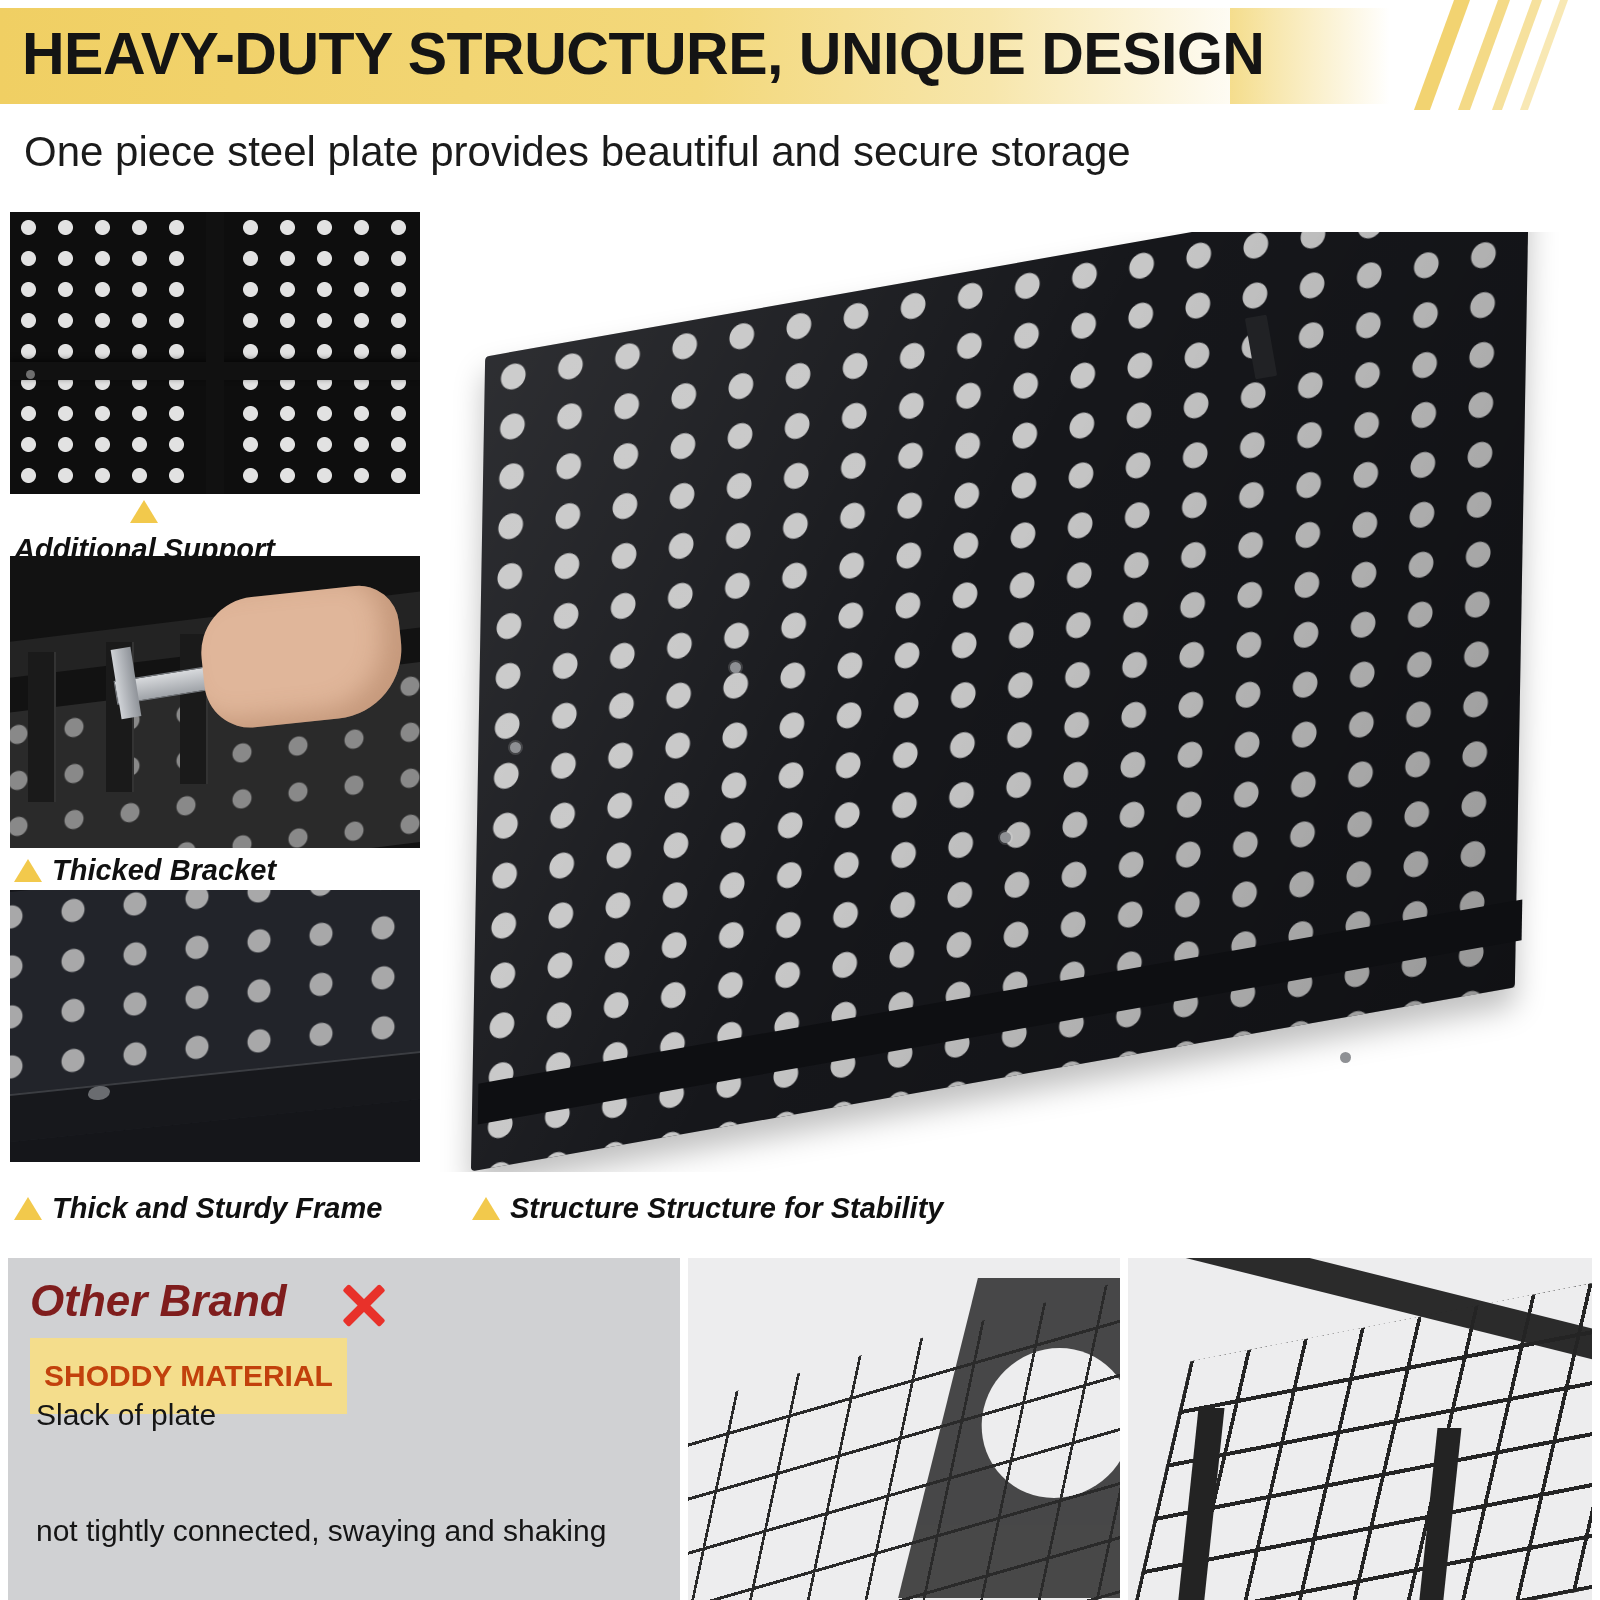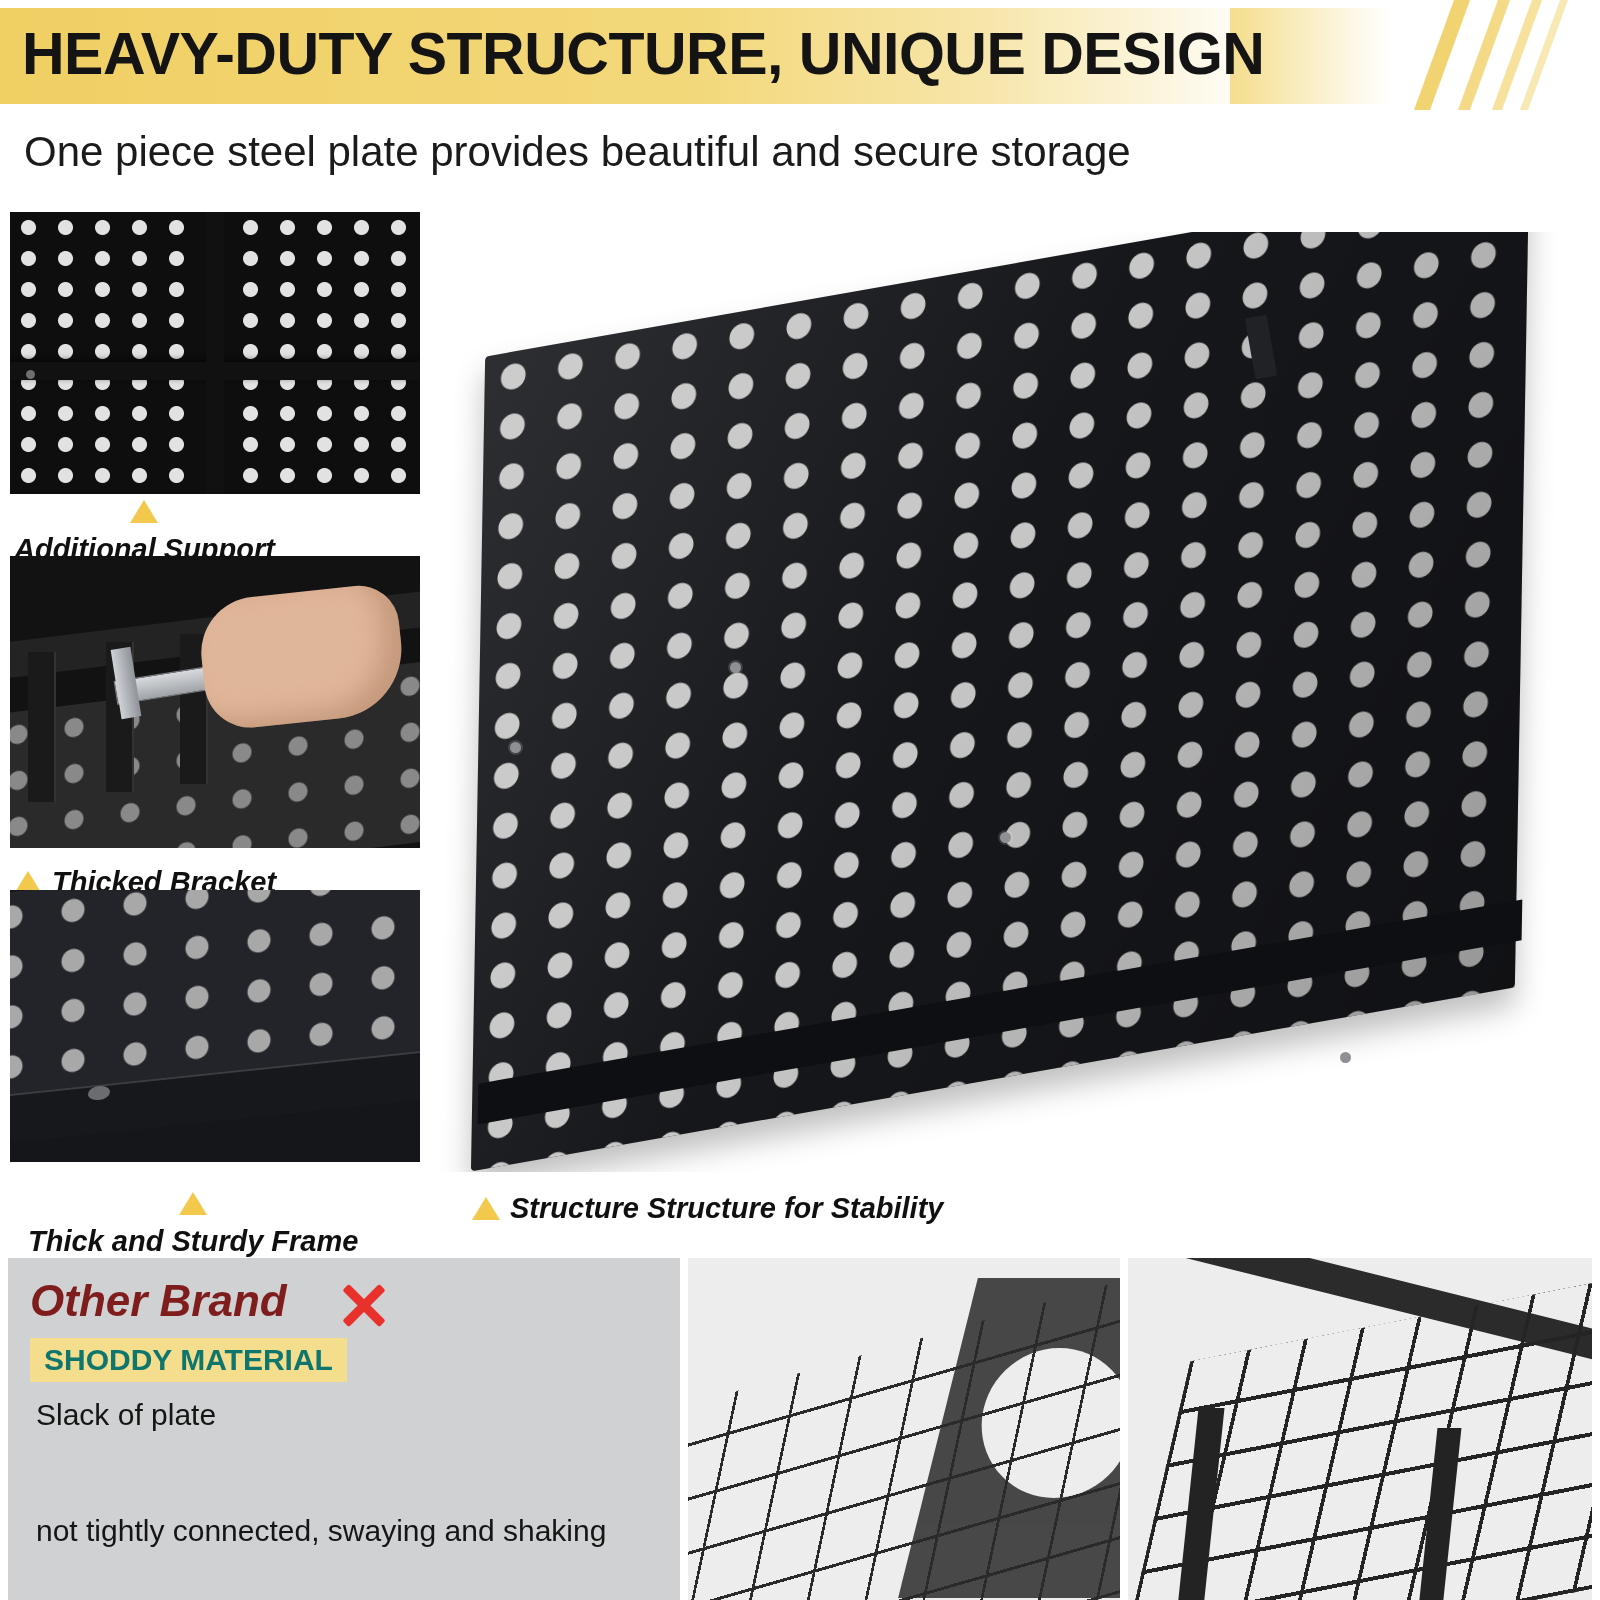--- a/index.html
+++ b/index.html
@@ -310,24 +310,24 @@
   .x-mark i:first-child { transform: rotate(45deg); }
   .x-mark i:last-child { transform: rotate(-45deg); }
 
   .tagbar {
     position: absolute;
     left: 22px;
     height: 42px;
     background: #f4dd8c;
     display: flex;
     align-items: center;
-    padding: 1px 14px;
+    padding: 17px 14px;
     font-size: 30px;
     font-weight: bold;
-    color: #0f766e;
+    color: #c2410c;
     white-space: nowrap;
   }
   .tag1 { top: 80px; }
   .tag2 { top: 196px; }
   .note {
     position: absolute;
     left: 28px;
     font-size: 30px;
     color: #151515;
     white-space: nowrap;
@@ -421,33 +421,33 @@
       <div class="perf"></div>
     </div>
   <div class="edge"></div>
   <div class="rib r1"></div>
   <div class="rib r2"></div>
   <div class="rib r3"></div>
   <div class="caliper"></div>
   <div class="caliper-jaw"></div>
   <div class="hand"></div>
 </div>
-<div class="caption" style="left:14px; top:854px;margin-top:12px;">
+<div class="caption" style="left:14px; top:854px;">
   <span class="tri"></span>
   <span>Thicked Bracket</span>
 </div>
 
 <div class="panel" id="panel-frame">
   <div class="top">
       <div class="perf"></div>
     </div>
   <div class="side"></div>
   <div class="hole"></div>
 </div>
-<div class="caption" style="left:28px; top:1192px;flex-direction:column;">
+<div class="caption" style="left:14px; top:1192px;">
   <span class="tri"></span>
   <span>Thick and Sturdy Frame</span>
 </div>
 
 <div class="panel" id="panel-seamless">
   <div class="sheet">
       <div class="perf"></div>
     </div>
   <div class="beam"></div>
   <div class="rod"></div>

